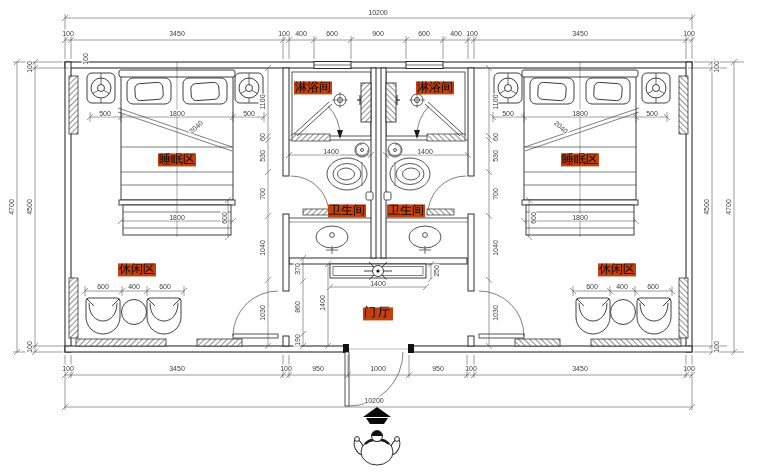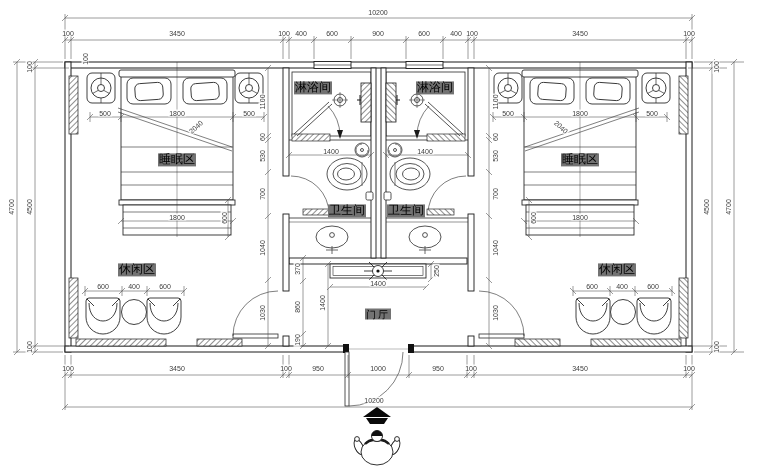--- a/index.html
+++ b/index.html
@@ -5,22 +5,22 @@
   html,body{margin:0;padding:0;background:#fff;}
   #plan{position:relative;width:760px;height:473px;background:#fff;overflow:hidden;
         font-family:"Liberation Sans",sans-serif;}
   #plan svg{position:absolute;left:0;top:0;}
   .dim{position:absolute;font-size:7px;color:#3c3c3c;transform:translate(-50%,-50%);
        white-space:nowrap;background:rgba(255,255,255,.85);line-height:1;padding:0 1px;}
   .dim.v{transform:translate(-50%,-50%) rotate(-90deg);}
   .dim.d1{transform:translate(-50%,-50%) rotate(-41deg);}
   .dim.d2{transform:translate(-50%,-50%) rotate(41deg);}
   .cn{position:absolute;font-size:12px;color:#000;transform:translate(-50%,-50%);
-      white-space:nowrap;background:#737373;padding:0 1px;line-height:1.1;}
-  .cn.big{font-size:10px;letter-spacing:2px;}
+      white-space:nowrap;background:#c2410c;padding:0 1px;line-height:1.1;}
+  .cn.big{font-size:12px;letter-spacing:2px;font-family:Liberation Mono, monospace;}
 </style>
 </head>
 <body>
 
 <div id="plan">
 
 <svg width="760" height="473" viewBox="0 0 760 473">
   <defs>
     <pattern id="h1" width="4" height="4" patternUnits="userSpaceOnUse" patternTransform="rotate(45)">
       <rect width="4" height="4" fill="#fff"></rect>

